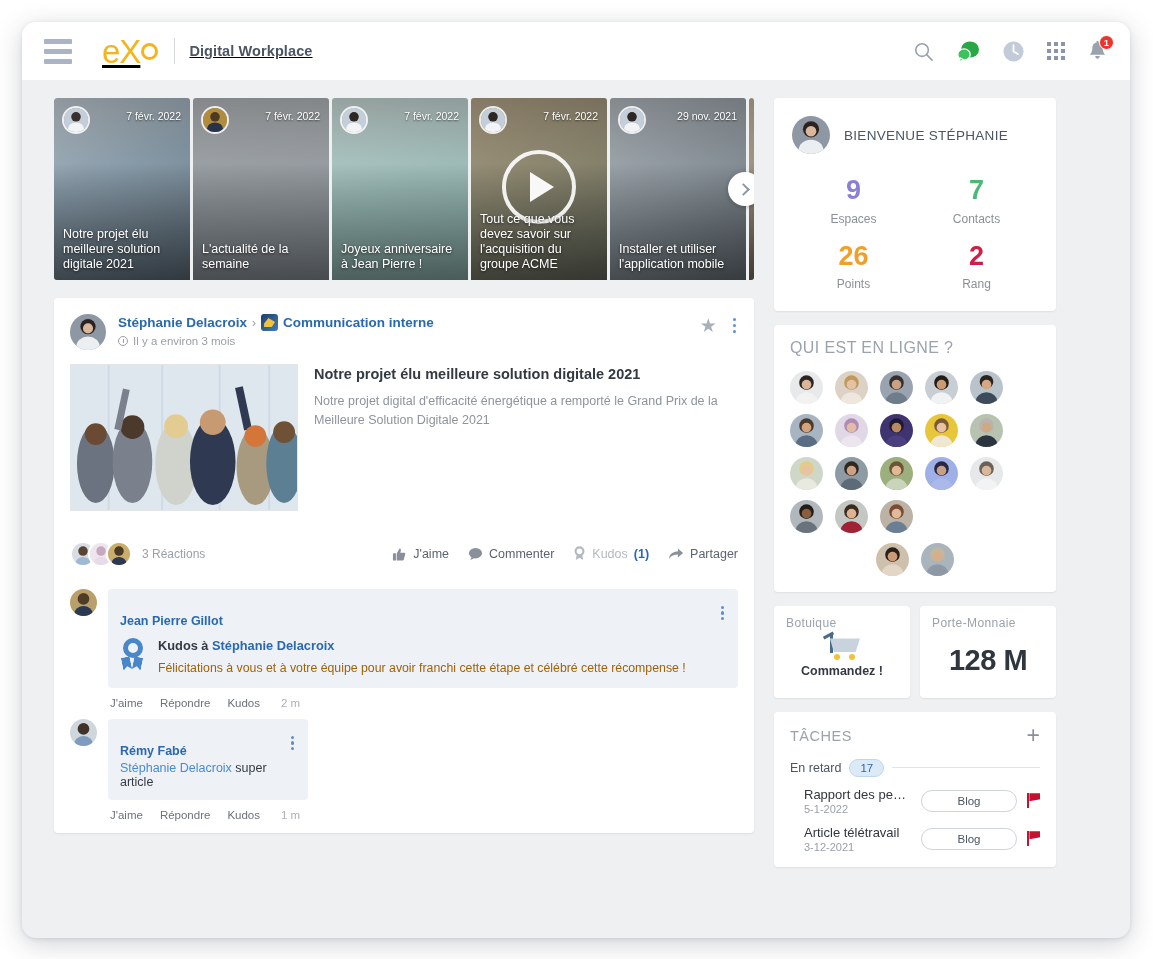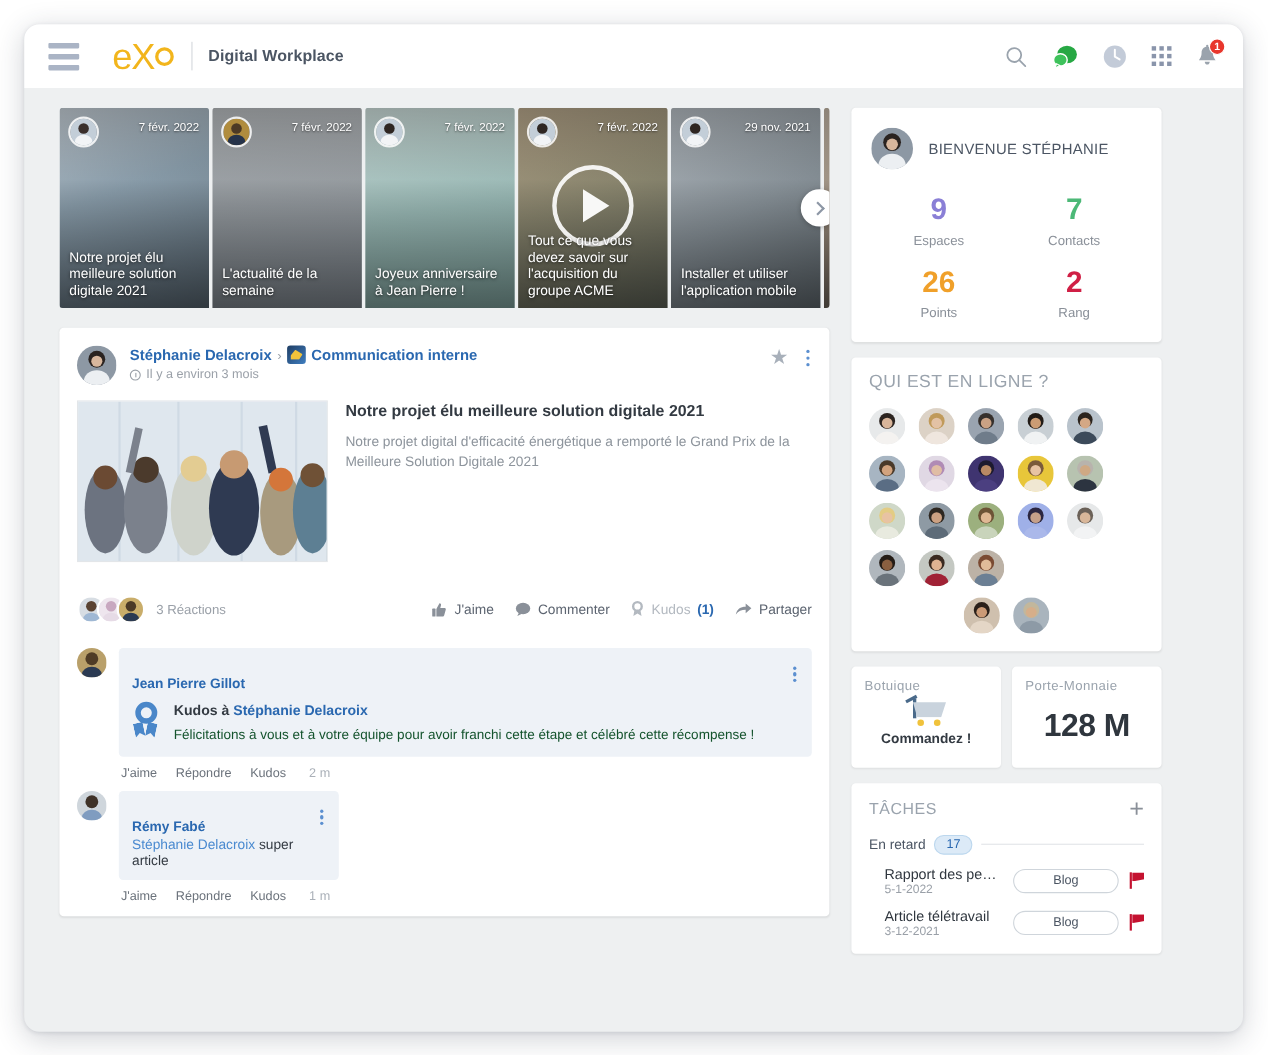--- a/index.html
+++ b/index.html
@@ -18,20 +18,21 @@
     box-shadow: 0 6px 26px rgba(40,50,70,.22), 0 1px 4px rgba(40,50,70,.12);
     overflow: hidden;
   }
 
   
   .topbar {
     height: 58px; background: #fff;
     display: flex; align-items: center;
     padding: 0 22px 0 20px;
     position: relative;
+    text-decoration: underline;
   }
   .hamburger { width: 32px; cursor: pointer; display:flex; flex-direction:column; gap:5px; padding:4px 2px;}
   .hamburger span { display:block; height:5px; background:#aab4c5; border-radius:1px; }
   .logo { margin-left: 28px; font-size: 33px; color:#f2b51c; letter-spacing:-1px;
           font-family:"Liberation Sans", sans-serif; font-weight:400; line-height:1;
           display:flex; align-items:center; }
   .logo .o-ring { display:inline-block; width:17px; height:17px; border:3px solid #f2b51c;
                   border-radius:50%; margin-left:1px; margin-bottom:-1px; }
   .logo-sep { width:1px; height:26px; background:#d4d7dc; margin:0 14px 0 16px; }
   .app-title { font-size:14.5px; font-weight:bold; color:#4b5563; letter-spacing:.1px; }
@@ -146,21 +147,21 @@
   .kudos-ring { width:20px; height:20px; border:5px solid #4a87c9; border-radius:50%;
                 position:absolute; left:3px; top:0; }
   .kudos-tail-l, .kudos-tail-r { position:absolute; width:9px; height:13px; background:#4a87c9;
                                  top:19px; }
   .kudos-tail-l { left:2px; clip-path:polygon(0 0,100% 0,100% 100%,50% 72%,0 100%);
                   transform:rotate(-12deg); }
   .kudos-tail-r { left:13px; clip-path:polygon(0 0,100% 0,100% 100%,50% 72%,0 100%);
                   transform:rotate(12deg); }
   .kudos-txt-t { font-size:12.8px; font-weight:bold; color:#333a42; margin-bottom:7px; }
   .kudos-to { color:#2a68b0; }
-  .kudos-txt-b { font-size:12.3px; color:#14532d; line-height:17px; }
+  .kudos-txt-b { font-size:12.3px; color:#a16207; line-height:17px; }
   .cmt-simple { font-size:12.5px; color:#333a42; margin-top:3px; }
   .cmt-mention { color:#4a8ad0; }
   .cmt-foot { display:flex; align-items:center; gap:17px; margin-top:9px; padding-left:2px; }
   .cmt-foot span { font-size:11.5px; color:#6b727b; cursor:pointer; }
   .cmt-foot .ago { color:#aab0b8; cursor:default; margin-left:4px; }
 
   
   .rcard { background:#fff; border-radius:4px; box-shadow:0 1px 2px rgba(0,0,0,.07);
            margin-bottom:14px; }
   .welcome { padding:18px 18px 20px 18px; }

